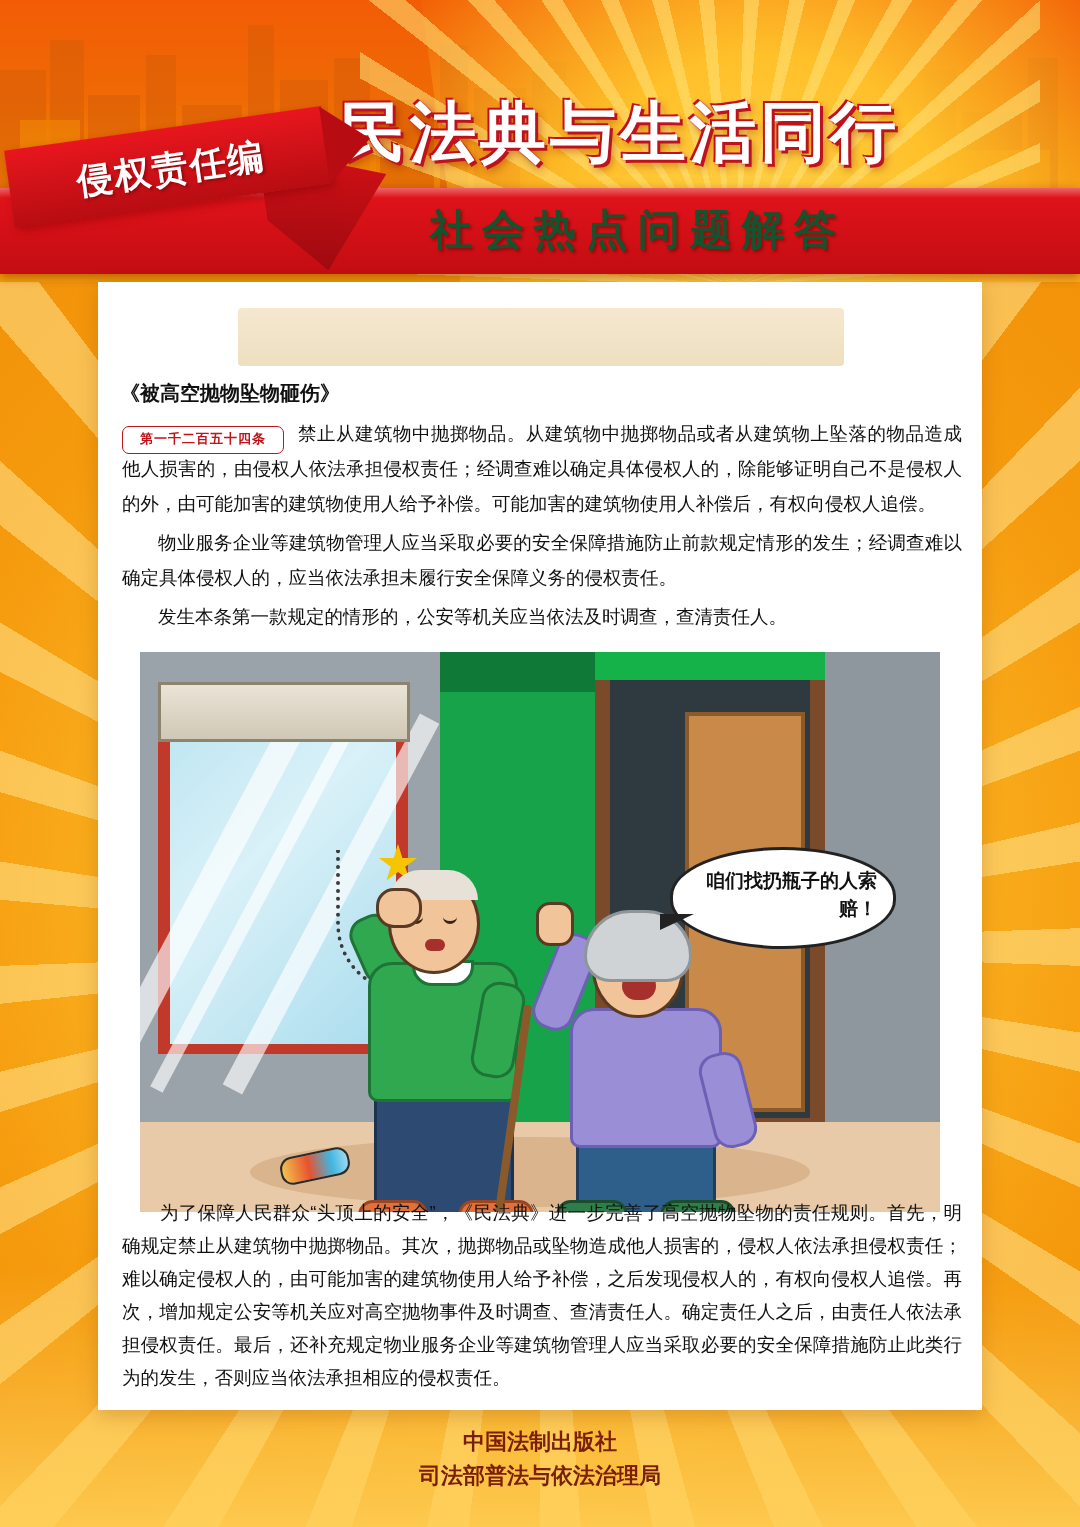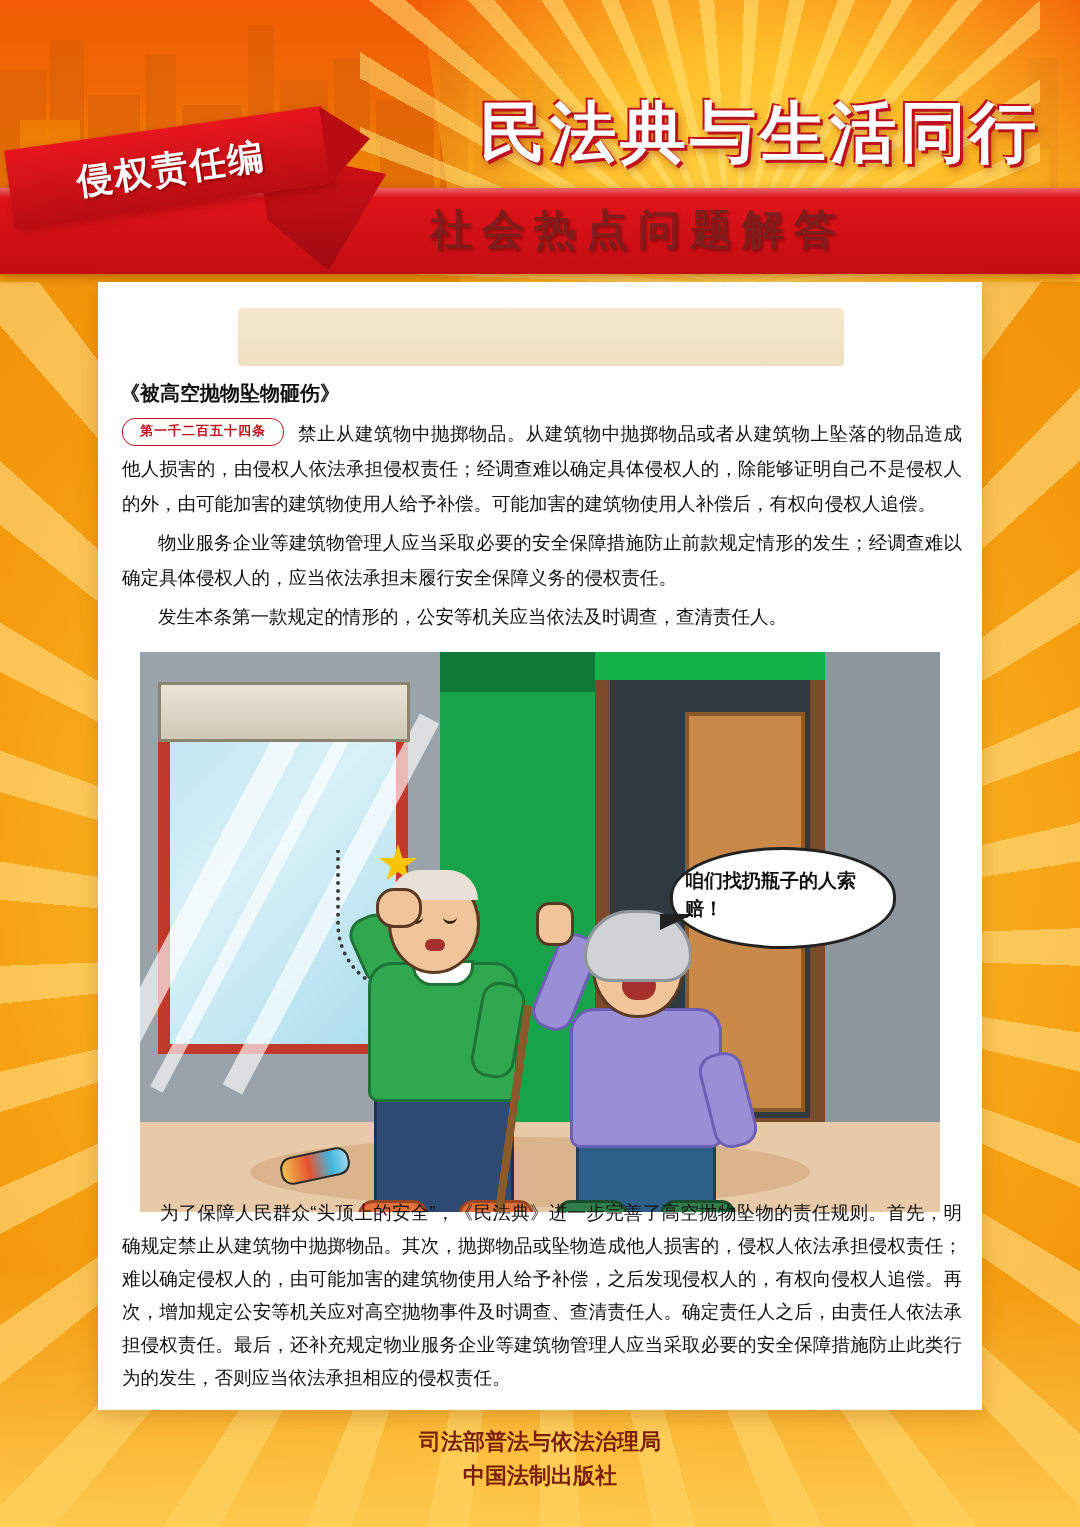--- a/index.html
+++ b/index.html
@@ -25,21 +25,20 @@
   }
   .bottomglow{
     position:absolute;left:0;bottom:0;width:1080px;height:260px;
     background:linear-gradient(to top,rgba(255,210,90,.85),rgba(255,210,90,0));
   }
   
   .header{
     position:absolute;left:0;top:0;width:1080px;height:282px;
     background:linear-gradient(180deg,#f25c05 0%,#ef6a05 35%,#f08a06 70%,#f0a008 100%);
     overflow:hidden;
-    text-align:right;
   }
   .skyline{
     position:absolute;left:0;top:0;width:1080px;height:190px;
     opacity:.55;
   }
   .sunburst{
     position:absolute;right:-120px;top:-200px;width:760px;height:620px;
     background:radial-gradient(circle at 40% 70%, #ffd44a 0%, #ffc02a 30%, rgba(255,160,20,0) 68%);
     transform:rotate(-8deg);
   }
@@ -59,21 +58,21 @@
     position:absolute;left:0;top:188px;width:1080px;height:86px;
     background:linear-gradient(180deg,#e3131b 0%,#c30d12 100%);
     box-shadow:0 3px 10px rgba(120,10,10,.45);
   }
   .red-band:after{
     content:"";position:absolute;left:0;top:0;width:1080px;height:10px;
     background:linear-gradient(180deg,rgba(255,255,255,.35),rgba(255,255,255,0));
   }
   .sub-title{
     position:absolute;left:430px;top:202px;
-    font-size:42px;font-weight:bold;color:#7f1d1d;letter-spacing:10px;
+    font-size:42px;font-weight:bold;color:#14532d;letter-spacing:10px;
     text-shadow:2px 2px 3px rgba(90,0,0,.5);
   }
   
   .ribbon{
     position:absolute;left:8px;top:128px;width:320px;height:78px;
     background:linear-gradient(180deg,#e8161e,#b70d12);
     transform:rotate(-8deg);
     box-shadow:3px 4px 8px rgba(120,0,0,.4);
   }
   .ribbon:after{
@@ -108,22 +107,22 @@
     position:absolute;left:140px;top:26px;width:606px;height:58px;
     line-height:58px;text-align:center;
     font-size:29px;font-weight:bold;color:#111;
     font-family:"DejaVu Sans","Liberation Sans",sans-serif;
   }
   .law-name{
     position:absolute;left:22px;top:98px;
     font-size:20px;font-weight:bold;color:#111;
   }
   .art-tag{
-    position:absolute;left:24px;top:136px;width:160px;height:26px;
-    border:1.5px solid #c0131a;border-radius:13px;
+    position:absolute;left:24px;top:144px;width:160px;height:26px;
+    border:1.5px solid #c0131a;border-radius:7px;
     color:#c0131a;font-size:13px;font-weight:bold;
     text-align:center;line-height:24px;letter-spacing:1px;
   }
   .body-text{
     position:absolute;left:24px;top:134px;width:840px;
     font-size:18.5px;line-height:35px;color:#111;text-align:justify;
   }
   .body-text p{margin:0 0 4px 0;}
   .p1{text-indent:176px;}
   .pind{text-indent:36px;}
@@ -150,21 +149,21 @@
   .green-trim{position:absolute;left:300px;top:0;width:160px;height:560px;background:#16a34a;}
   .green-trim2{position:absolute;left:300px;top:0;width:160px;height:40px;background:#0f7a38;}
   .ground{position:absolute;left:0;top:470px;width:800px;height:90px;background:#e8c9a8;}
   .ground-shadow{position:absolute;left:110px;top:485px;width:560px;height:70px;background:#d9b48c;border-radius:50%;}
   .bubble{
     position:absolute;left:530px;top:195px;width:220px;height:96px;background:#fff;
     border:3px solid #222;border-radius:50%/48%;
   }
   .bubble-txt{
     position:absolute;left:545px;top:215px;width:192px;
-    text-align:left;font-size:19px;line-height:28px;color:#111;font-weight:bold;
+    text-align:right;font-size:19px;line-height:28px;color:#111;font-weight:bold;
   }
   .bubble-tail{position:absolute;left:520px;top:262px;width:0;height:0;
     border-top:16px solid #222;border-right:34px solid transparent;}
   .bottle{position:absolute;left:140px;top:500px;width:66px;height:24px;
     background:linear-gradient(90deg,#f2c14e,#e8522f 40%,#3fb6e0 75%,#9ed8ef);
     border:2px solid #2a2a2a;border-radius:12px;transform:rotate(-12deg);}
   .star{position:absolute;left:238px;top:192px;width:40px;height:40px;background:#f7c400;
     clip-path:polygon(50% 0,61% 35%,98% 35%,68% 57%,79% 91%,50% 70%,21% 91%,32% 57%,2% 35%,39% 35%);}
   .arc{position:absolute;left:196px;top:198px;width:70px;height:140px;
     border-left:4px dotted #3b3b3b;border-bottom:4px dotted #3b3b3b;border-radius:0 0 0 70px;}
@@ -336,15 +335,15 @@
 
     <div class="bubble"></div>
     <div class="bubble-tail"></div>
     <div class="bubble-txt">咱们找扔瓶子的人索赔！</div>
   </div>
 
   <div class="summary">为了保障人民群众“头顶上的安全”，《民法典》进一步完善了高空抛物坠物的责任规则。首先，明确规定禁止从建筑物中抛掷物品。其次，抛掷物品或坠物造成他人损害的，侵权人依法承担侵权责任；难以确定侵权人的，由可能加害的建筑物使用人给予补偿，之后发现侵权人的，有权向侵权人追偿。再次，增加规定公安等机关应对高空抛物事件及时调查、查清责任人。确定责任人之后，由责任人依法承担侵权责任。最后，还补充规定物业服务企业等建筑物管理人应当采取必要的安全保障措施防止此类行为的发生，否则应当依法承担相应的侵权责任。</div>
 </div>
 
 <div class="footer">
+  <div>中国法制出版社</div>
   <div>司法部普法与依法治理局</div>
-  <div>中国法制出版社</div>
 </div>
 
 </body></html>

